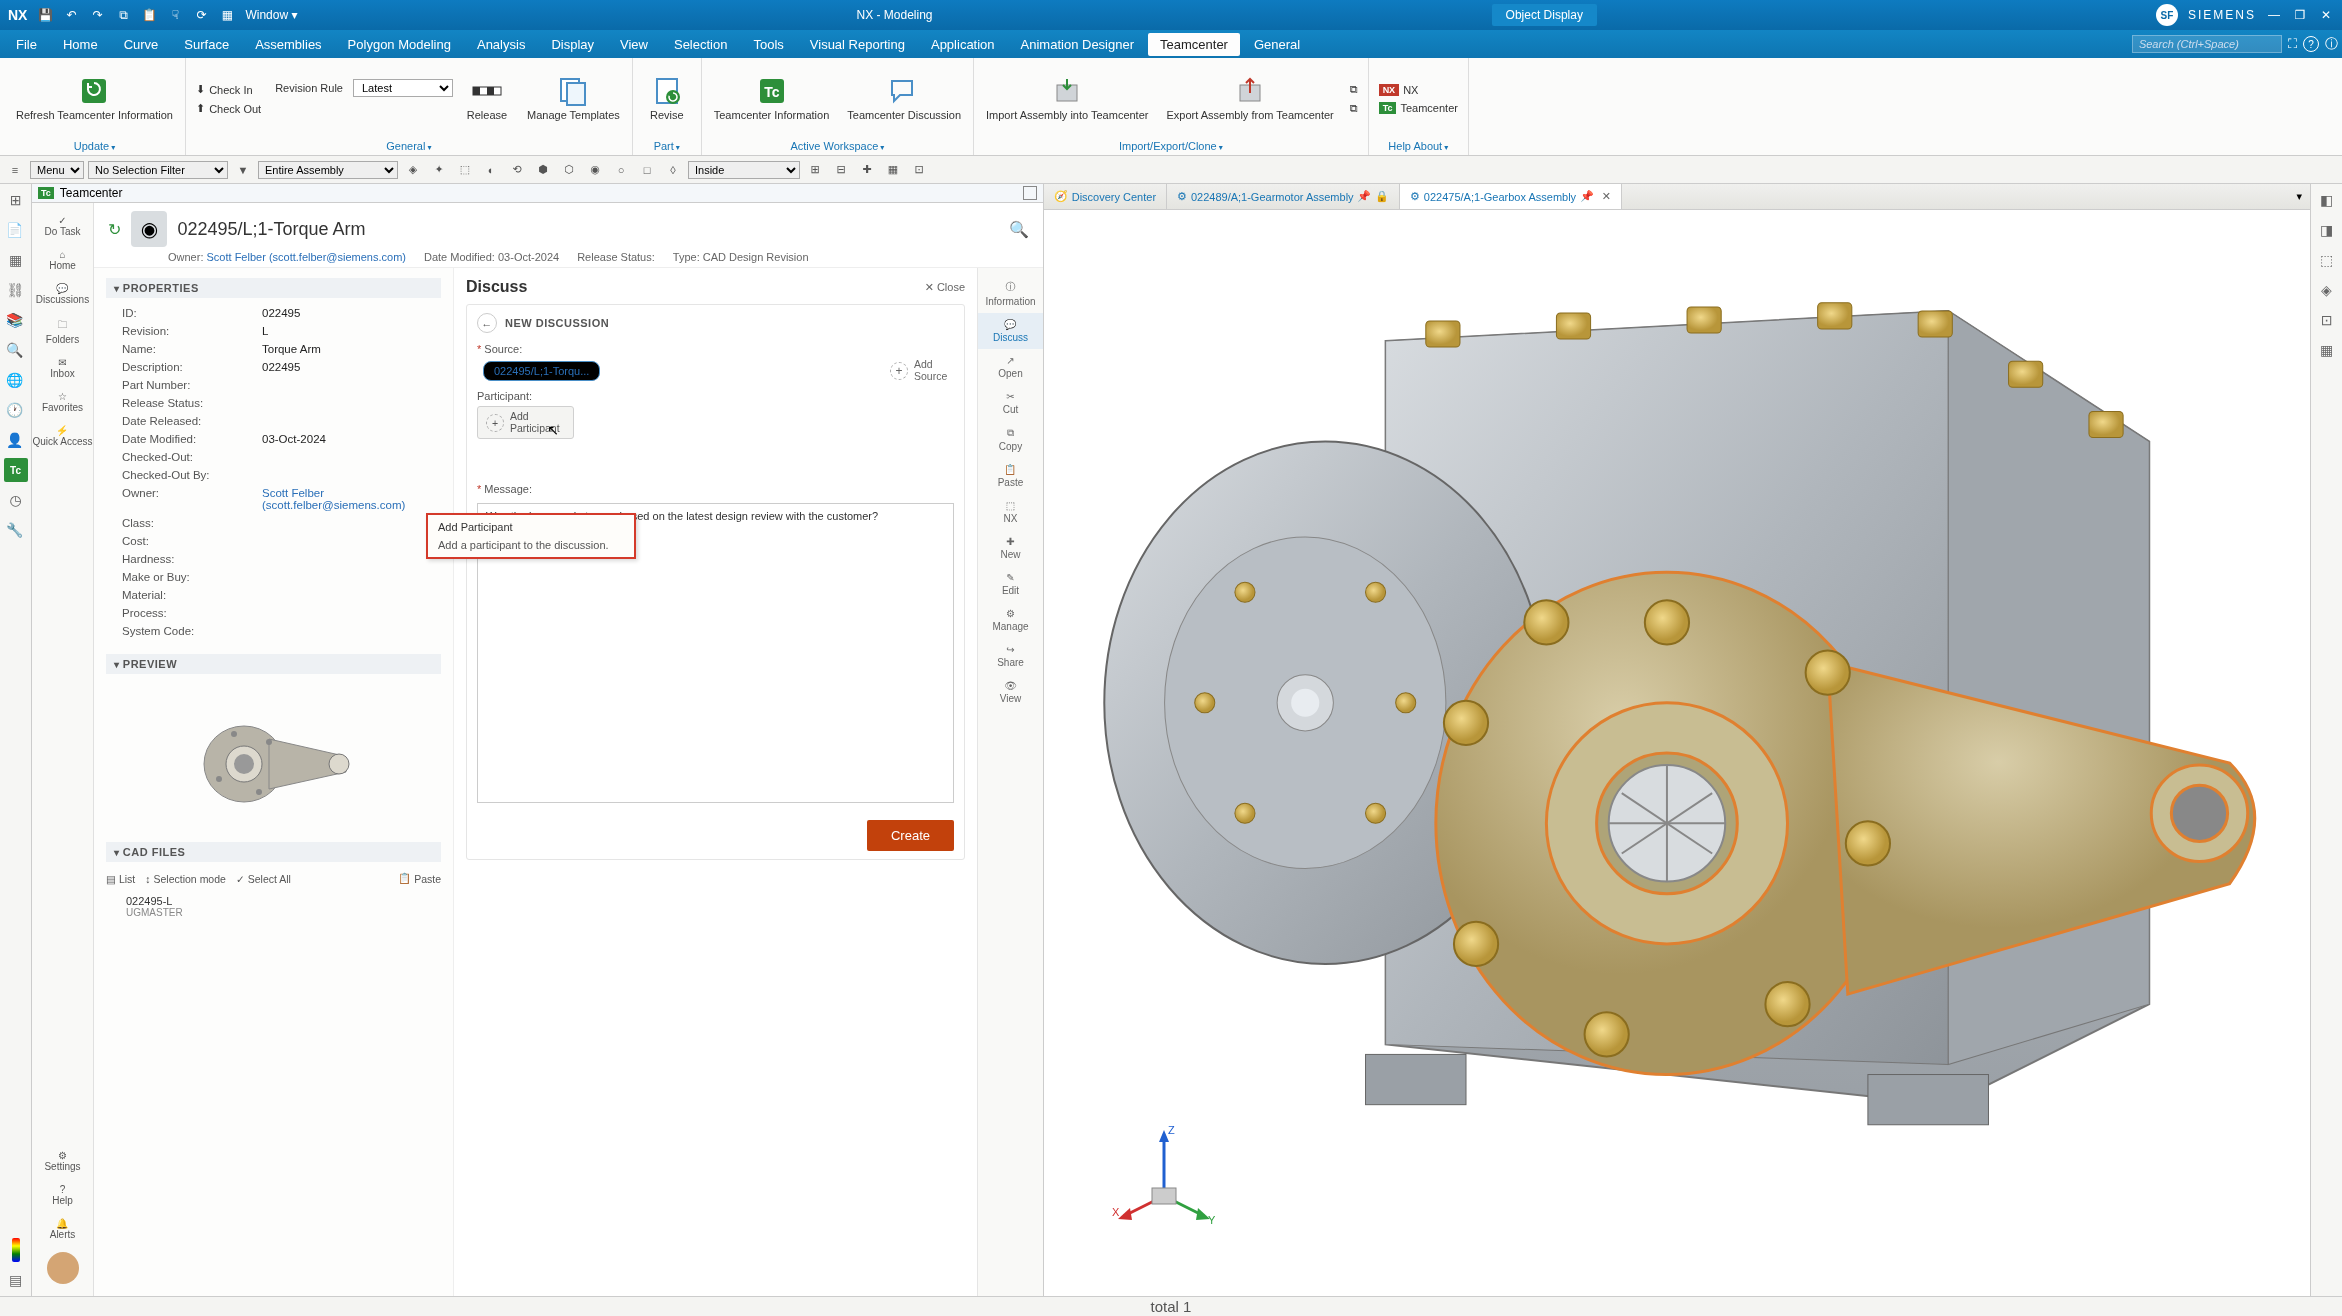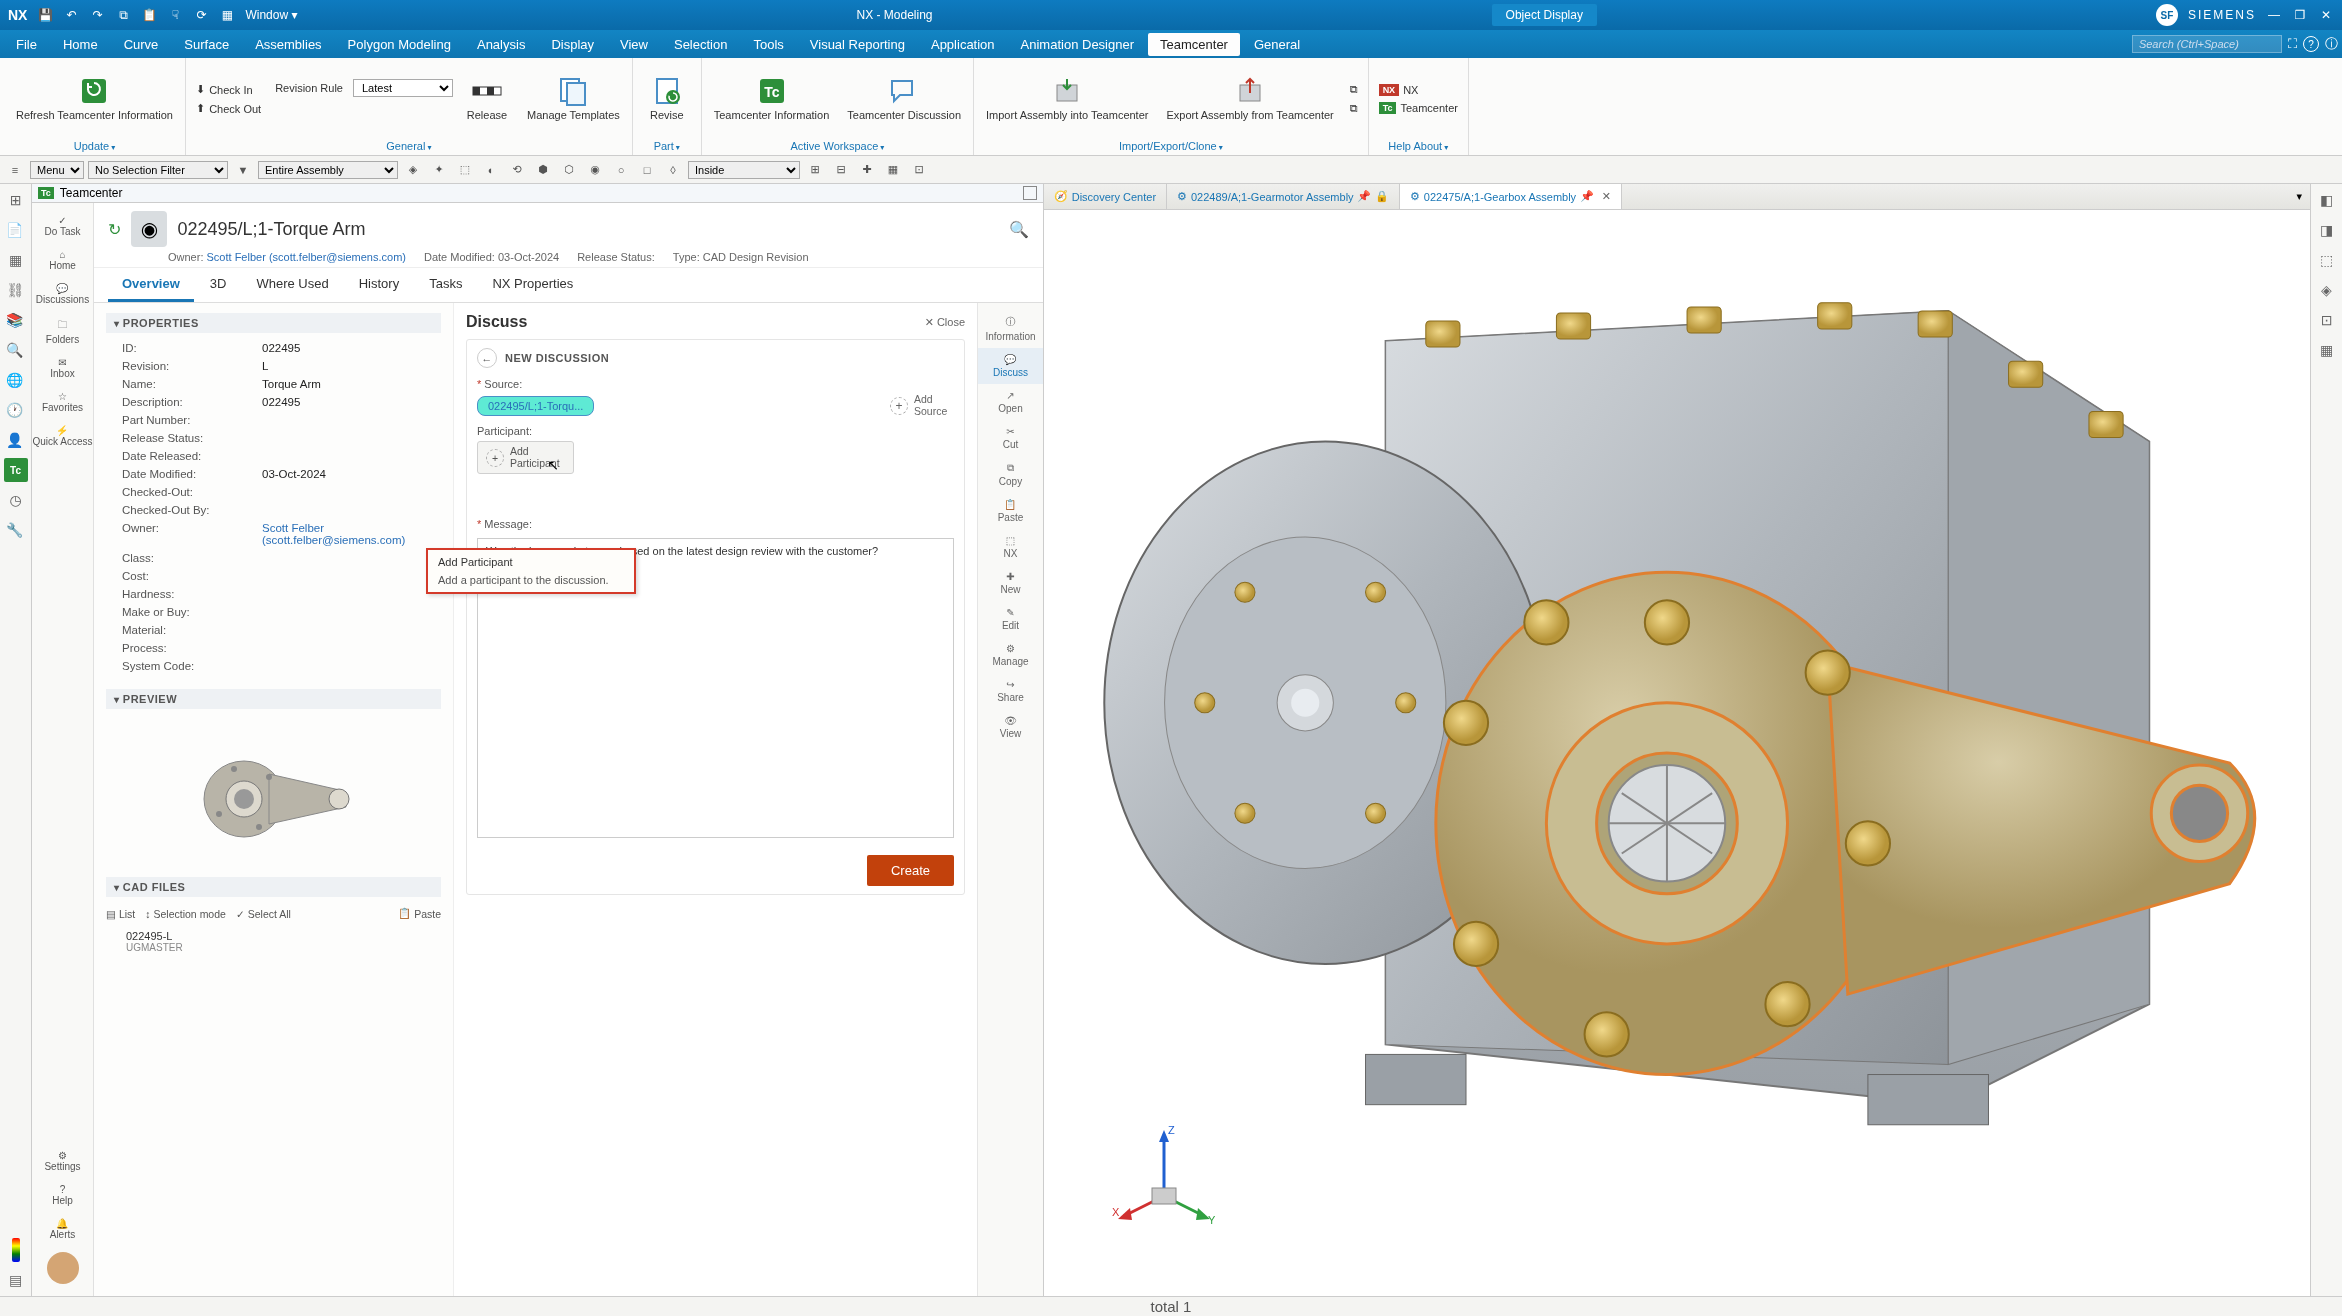--- a/index.html
+++ b/index.html
@@ -69,21 +69,21 @@
 .cad-file-row .fname { color: #333; }
 .cad-file-row .fsub { color: #888; font-size: 10px; }
 .ov-mid { flex: 1; padding: 10px 12px; position: relative; font-size: 12px; }
 .discuss-head { display: flex; align-items: center; margin-bottom: 8px; }
 .discuss-head h3 { font-size: 16px; font-weight: 600; color: #333; }
 .discuss-head .close { margin-left: auto; font-size: 11px; color: #666; cursor: pointer; display: flex; align-items: center; gap: 3px; }
 .new-disc { border: 1px solid #e5e5e5; border-radius: 3px; padding: 8px 10px; }
 .new-disc-title { font-size: 11px; font-weight: bold; letter-spacing: 0.5px; color: #555; display: flex; align-items: center; gap: 8px; margin-bottom: 10px; }
 .field-label { font-size: 11px; color: #555; margin: 8px 0 4px; }
 .field-label.req::before { content: "* "; color: #c0392b; }
-.src-chip { display: inline-flex; align-items: center; border: 1px solid #4a8fc7; color: #2a6fb8; border-radius: 8px; padding: 3px 10px; font-size: 11px; background: #5eead4; }
+.src-chip { display: inline-flex; align-items: center; border: 1px solid #4a8fc7; color: #2a6fb8; border-radius: 8px; padding: 3px 10px; font-size: 11px; background: #000000; margin-left: 6px; }
 .add-chip { display: inline-flex; align-items: center; gap: 6px; font-size: 10.5px; color: #666; cursor: pointer; margin-left: 12px; }
 .add-chip .plus { width: 18px; height: 18px; border: 1px dashed #aaa; border-radius: 50%; display: flex; align-items: center; justify-content: center; font-size: 12px; }
 .part-chip { display: inline-flex; align-items: center; gap: 6px; border: 1px solid #d0d0d0; background: #f4f4f2; border-radius: 3px; padding: 4px 8px; font-size: 10.5px; color: #555; cursor: pointer; }
 .tooltip-box { position: absolute; background: #fefdfa; border: 2px solid #d43a2a; padding: 6px 10px; font-size: 11px; color: #333; box-shadow: 2px 2px 4px rgba(0,0,0,0.15); z-index: 10; width: 210px; }
 .tooltip-box .tt-title { font-weight: normal; margin-bottom: 6px; }
 .tooltip-box .tt-body { color: #555; }
 .msg-box { width: 100%; height: 300px; border: 1px solid #ccc; padding: 6px 8px; font-size: 11px; color: #333; resize: none; font-family: inherit; margin-top: 4px; }
 .create-btn { background: #c2410c; color: #fff; border: none; padding: 8px 24px; font-size: 13px; border-radius: 2px; cursor: pointer; float: right; margin-top: 14px; }
 .ov-right { width: 66px; background: #f9f9f7; border-left: 1px solid #e5e5e5; display: flex; flex-direction: column; align-items: center; padding: 6px 0; font-size: 10px; color: #666; }
 .ov-right .act { display: flex; flex-direction: column; align-items: center; padding: 6px 0; width: 100%; cursor: pointer; gap: 2px; }
@@ -399,28 +399,20 @@
             <h2>022495/L;1-Torque Arm</h2>
             <span class="search-ico">🔍</span>
           </div>
           <div class="meta">
             <span><span>Owner:</span> <a href="#">Scott Felber (scott.felber@siemens.com)</a></span>
             <span><span>Date Modified:</span> <span>03-Oct-2024</span></span>
             <span><span>Release Status:</span> <span></span></span>
             <span><span>Type:</span> <span>CAD Design Revision</span></span>
           </div>
         </div>
-        <div class="item-tabs">
-          <div class="itab active">Overview</div>
-          <div class="itab">3D</div>
-          <div class="itab">Where Used</div>
-          <div class="itab">History</div>
-          <div class="itab">Tasks</div>
-          <div class="itab">NX Properties</div>
-        </div>
         <div class="overview">
 
           <div class="ov-left">
             <div class="sect-head">PROPERTIES</div>
             <div id="props-container">
                 <div class="prop-row">
                   <div class="k">ID:</div>
                   <div class="v">022495</div>
                 </div>
                 <div class="prop-row">

